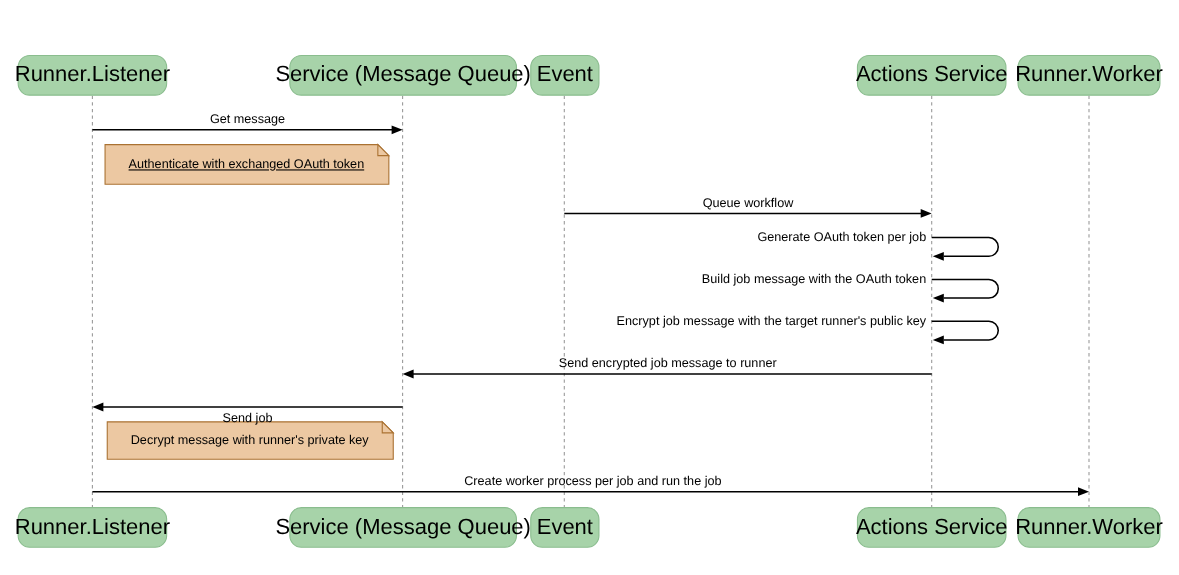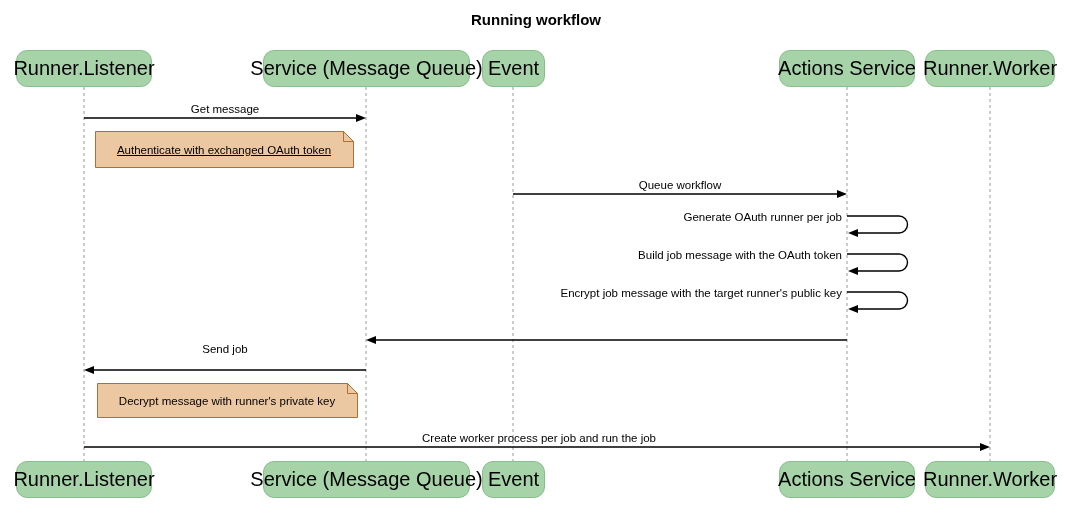--- a/index.html
+++ b/index.html
@@ -95,21 +95,20 @@
     justify-content: center;
     text-align: center;
     white-space: nowrap;
   }
 </style>
 </head>
 <body>
 
 <div class="diagram">
 
-  <div class="title">Running workflow</div>
 
   <svg class="layer" width="1072" height="523" viewBox="0 0 1072 523">
 
     <line class="lifeline" x1="84" y1="87" x2="84" y2="461"></line>
     <line class="lifeline" x1="366" y1="87" x2="366" y2="461"></line>
     <line class="lifeline" x1="513" y1="87" x2="513" y2="461"></line>
     <line class="lifeline" x1="847" y1="87" x2="847" y2="461"></line>
     <line class="lifeline" x1="990" y1="87" x2="990" y2="461"></line>
 
     <line class="msg-line" x1="84" y1="118" x2="357" y2="118"></line>
@@ -170,22 +169,23 @@
   </div>
   <div class="actor" style="left:779px; top:461px; width:136px;">
     <span>Actions Service</span>
   </div>
   <div class="actor" style="left:925px; top:461px; width:130px;">
     <span>Runner.Worker</span>
   </div>
 
   <div class="msg-label" style="left:225px; top:103px;">Get message</div>
   <div class="msg-label" style="left:680px; top:179px;">Queue workflow</div>
-  <div class="self-label" style="right:230px; top:217px;">Generate OAuth runner per job</div>
+  <div class="self-label" style="right:230px; top:217px;">Generate OAuth token per job</div>
   <div class="self-label" style="right:230px; top:293px;">Encrypt job message with the target runner's public key</div>
   <div class="self-label" style="right:230px; top:255px;">Build job message with the OAuth token</div>
-  <div class="msg-label" style="left:225px; top:343px;">Send job</div>
+  <div class="msg-label" style="left:607px; top:325px;">Send encrypted job message to runner</div>
+  <div class="msg-label" style="left:225px; top:375px;">Send job</div>
   <div class="msg-label" style="left:539px; top:432px;">Create worker process per job and run the job</div>
 
   <div class="note-text" style="left:95px; top:131px; width:258px; height:37px;text-decoration:underline;">Authenticate with exchanged OAuth token</div>
   <div class="note-text" style="left:97px; top:383px; width:260px; height:35px;">Decrypt message with runner's private key</div>
 
 </div>
 
 </body></html>

